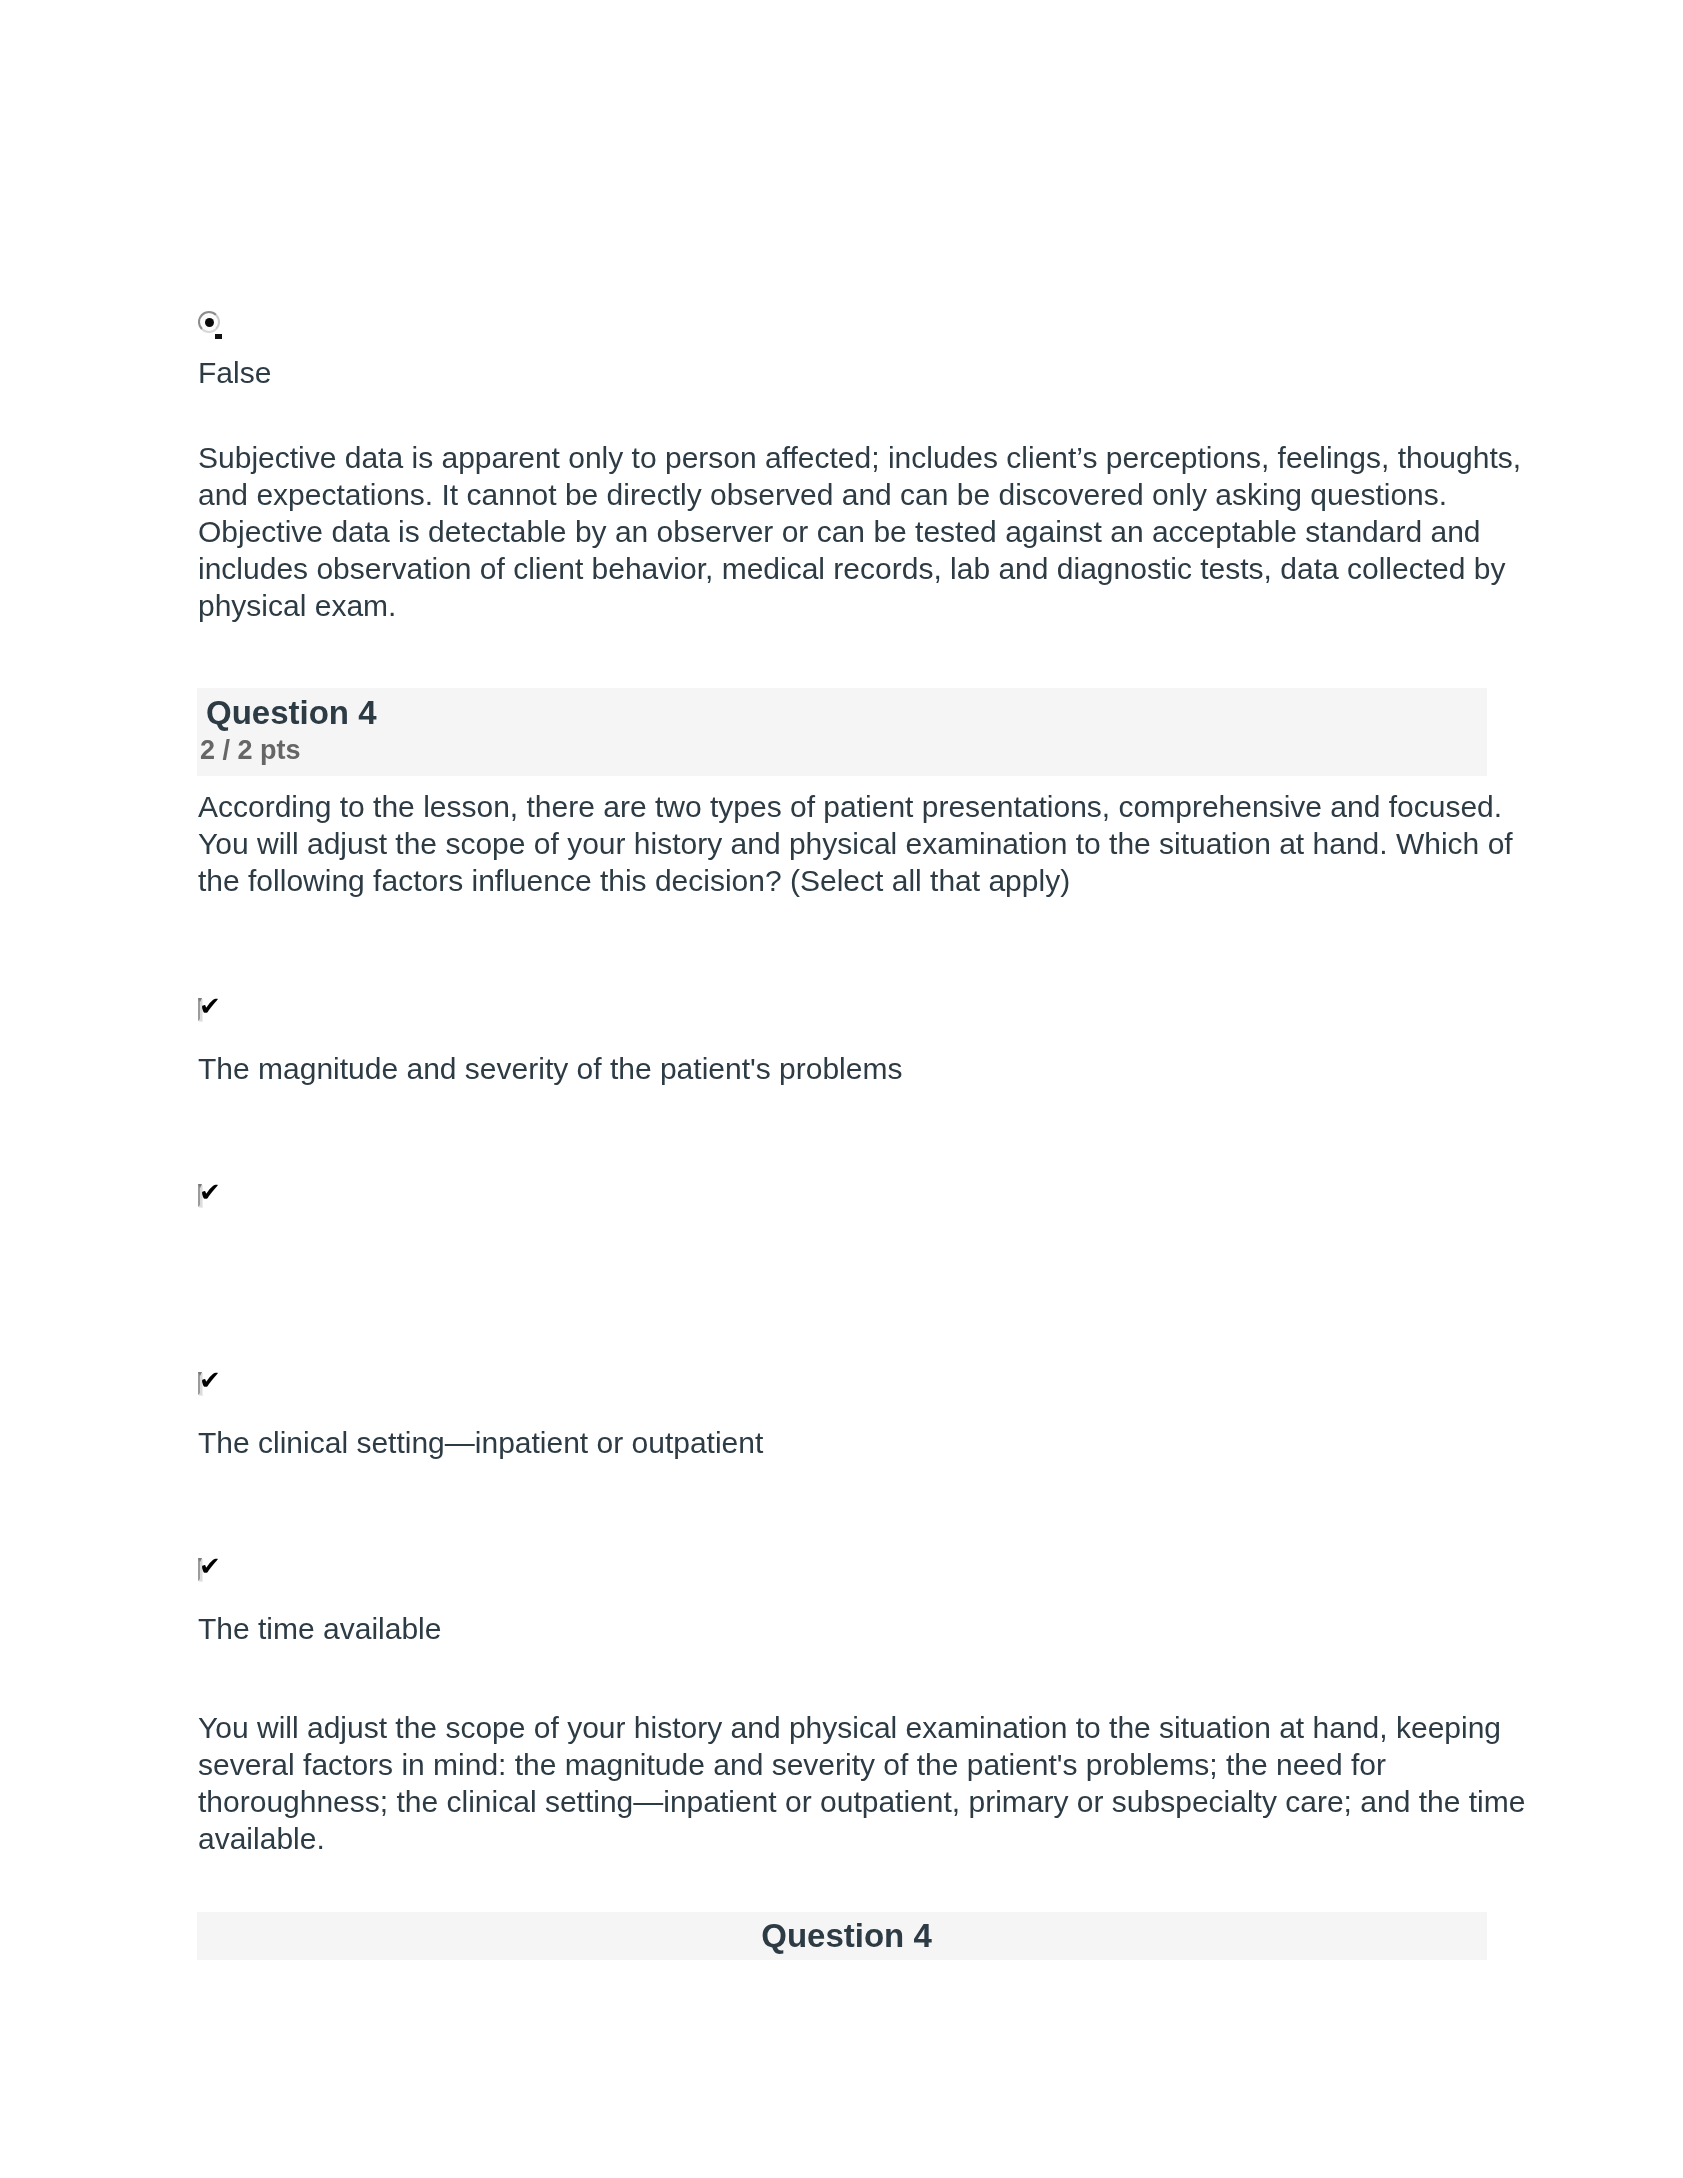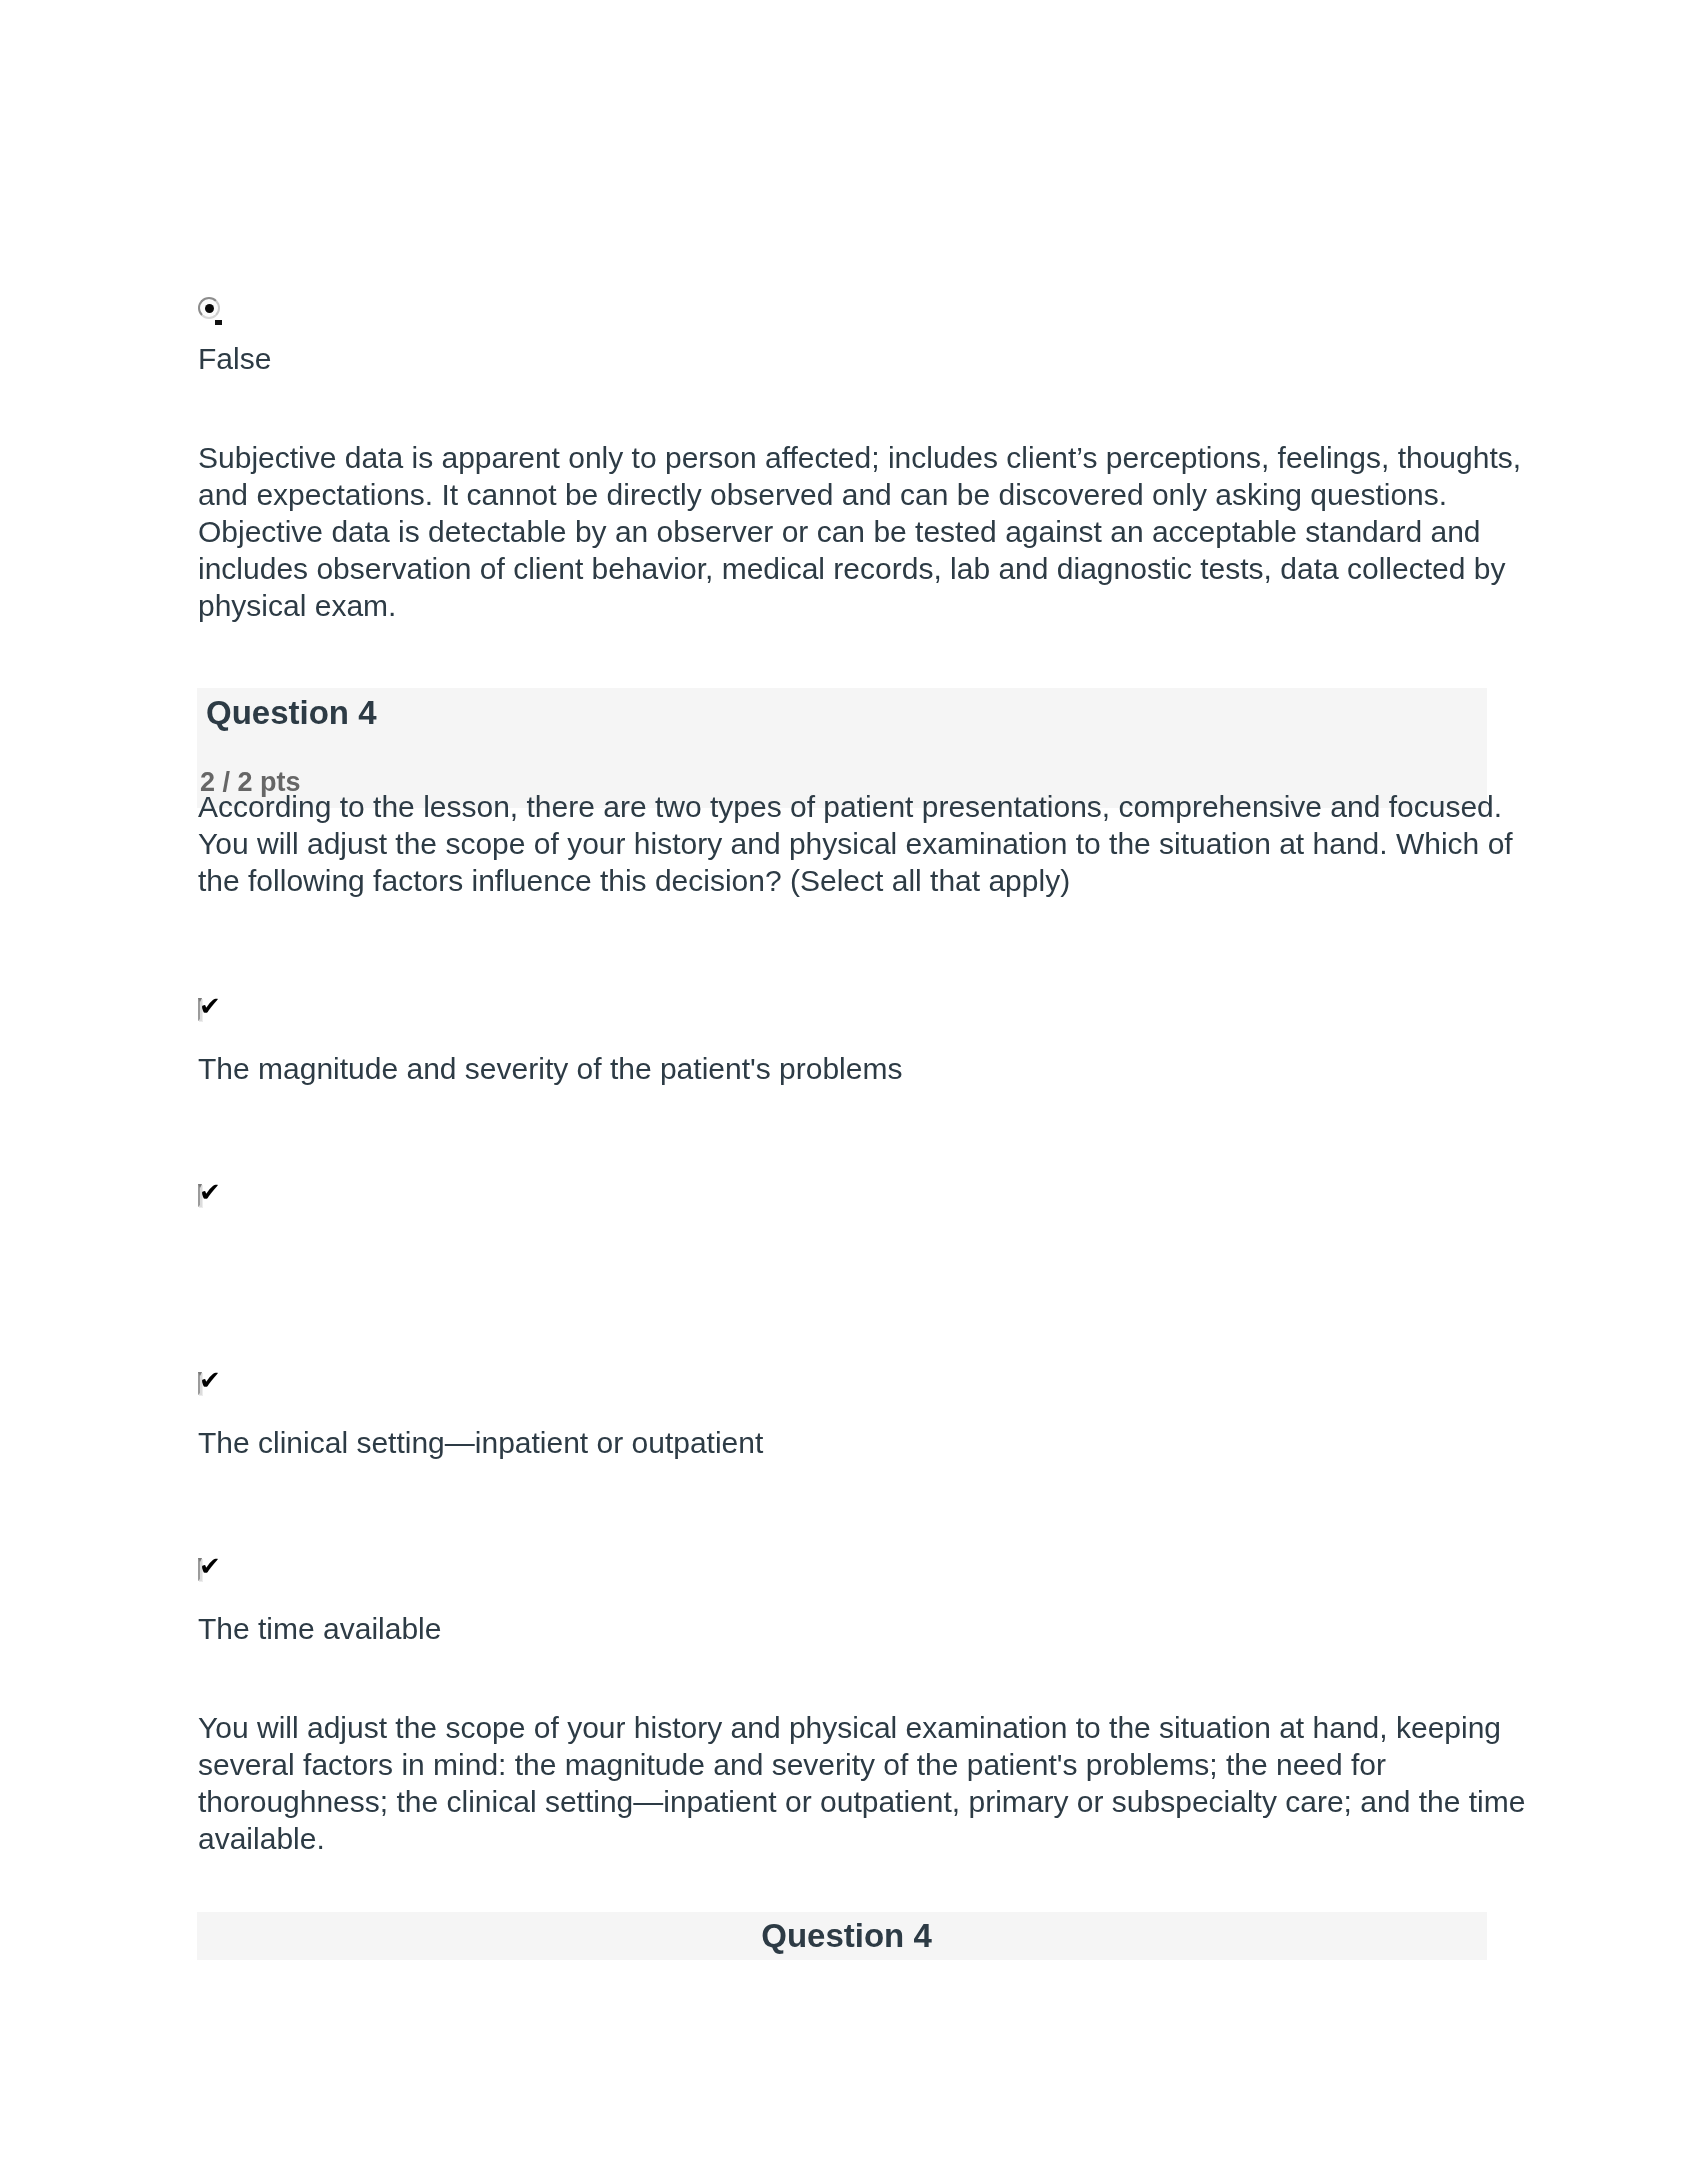--- a/index.html
+++ b/index.html
@@ -78,33 +78,32 @@
     font-weight: bold;
     color: #2d3b45;
     line-height: 40px;
   }
   .q-pts {
     font-size: 27px;
     font-weight: bold;
     color: #666666;
     line-height: 34px;
     margin-left: -6px;
-    margin-top: 32px;
   }
   .q-header.single {
     height: 48px;
     padding: 0 0 0 9px;
     display: flex;
     align-items: center;
   }
 </style>
 </head>
 <body>
 
-<div class="block" style="top: 297px;">
+<div class="block" style="top: 311px;">
   <span class="radio" role="radio" aria-checked="true">
     <span class="dot"></span>
   </span>
   <div class="body-text answer-label">False</div>
 </div>
 
 <p class="block body-text" style="top: 439px;">Subjective data is apparent only to person affected; includes client’s perceptions, feelings, thoughts, and expectations. It cannot be directly observed and can be discovered only asking questions. Objective data is detectable by an observer or can be tested against an acceptable standard and includes observation of client behavior, medical records, lab and diagnostic tests, data collected by physical exam.</p>
 
 <div class="q-header" style="top: 688px;">
   <div class="q-title">Question 4</div>

